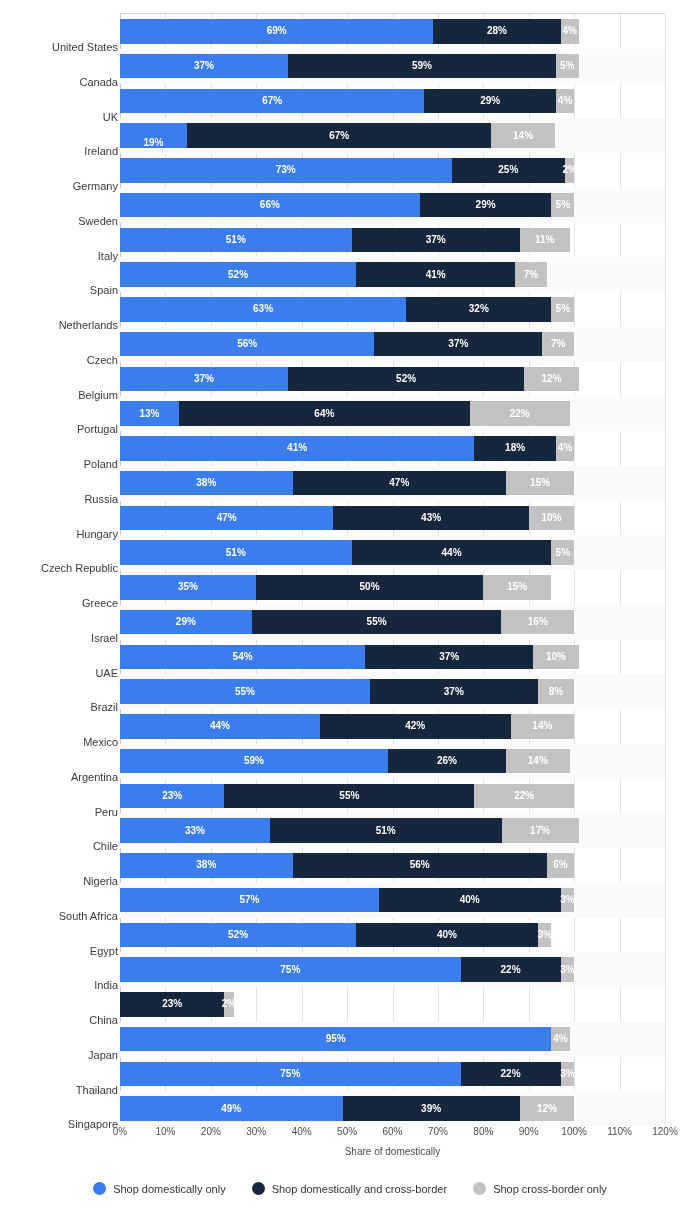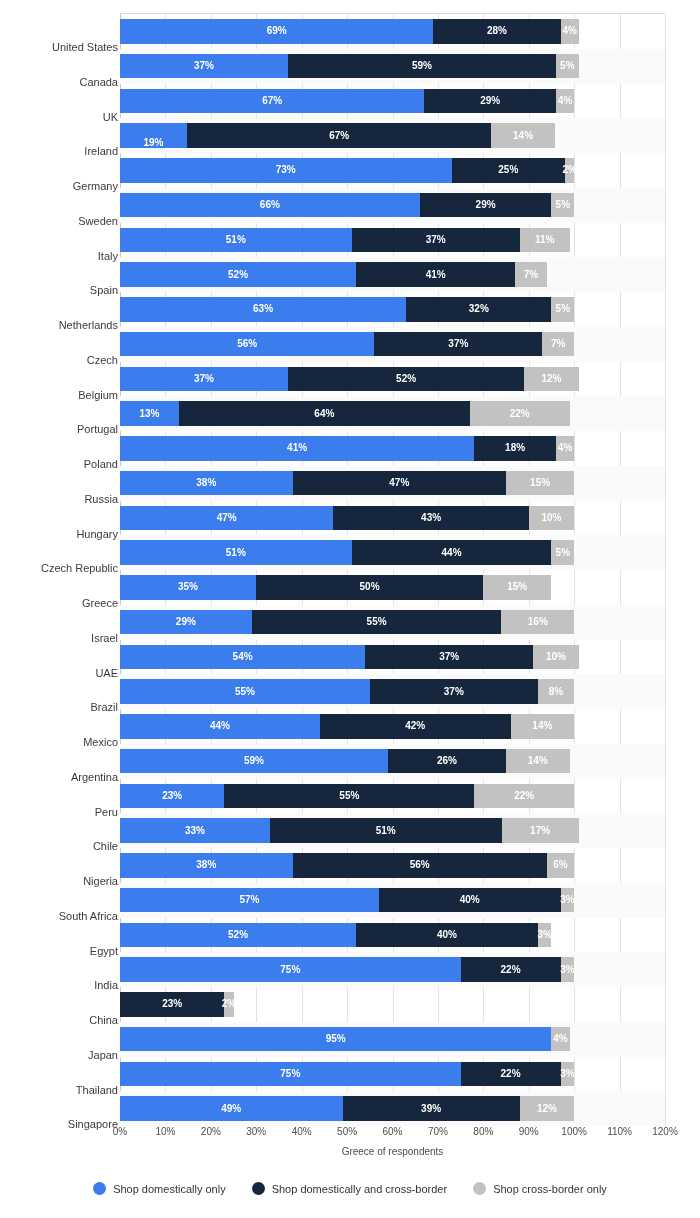--- a/index.html
+++ b/index.html
@@ -638,21 +638,21 @@
       <div class="x-tick" style="left: 181.667px;">40%</div>
       <div class="x-tick" style="left: 227.083px;">50%</div>
       <div class="x-tick" style="left: 272.5px;">60%</div>
       <div class="x-tick" style="left: 317.917px;">70%</div>
       <div class="x-tick" style="left: 363.333px;">80%</div>
       <div class="x-tick" style="left: 408.75px;">90%</div>
       <div class="x-tick" style="left: 454.167px;">100%</div>
       <div class="x-tick" style="left: 499.583px;">110%</div>
       <div class="x-tick" style="left: 545px;">120%</div>
     </div>
-  <div class="x-axis-title">Greece of respondents</div>
+  <div class="x-axis-title">Share of domestically</div>
 
   <div class="legend" id="legend">
       <div class="legend-item">
         <span class="legend-dot" style="background: rgb(59, 125, 237);"></span>
         <span class="legend-label">Shop domestically only</span>
       </div>
       <div class="legend-item">
         <span class="legend-dot" style="background: rgb(22, 38, 60);"></span>
         <span class="legend-label">Shop domestically and cross-border</span>
       </div>

